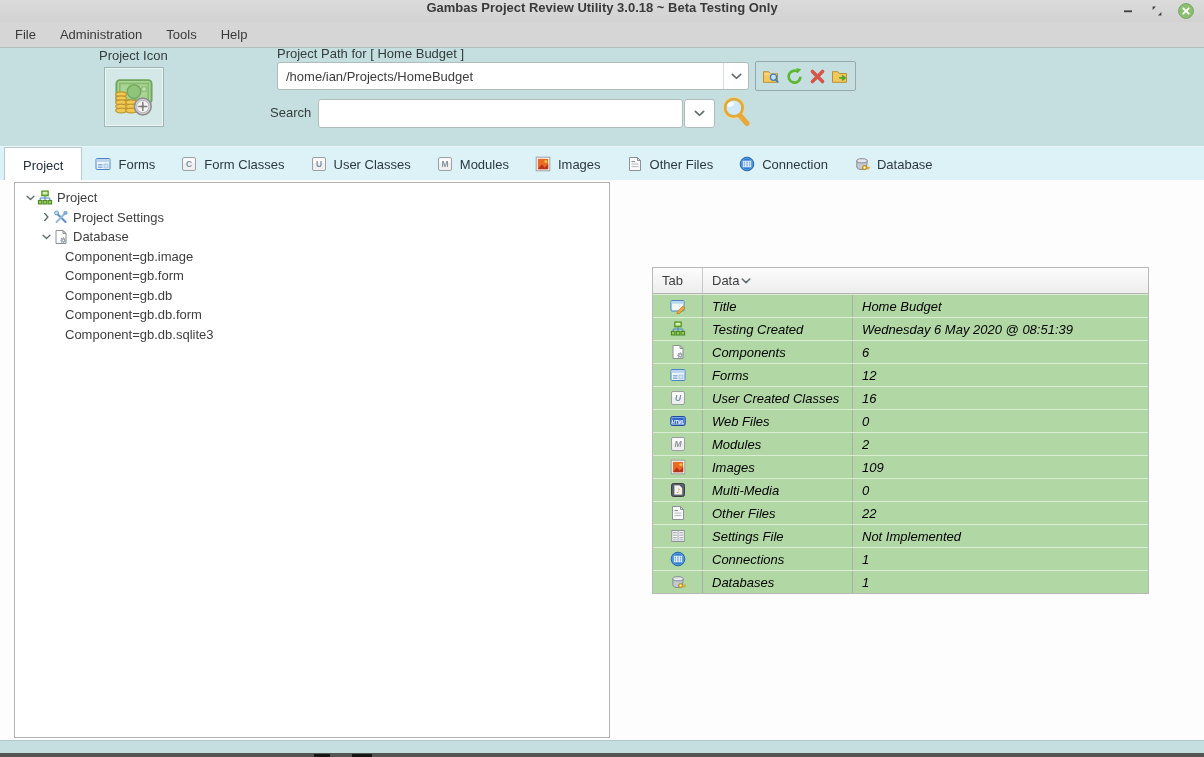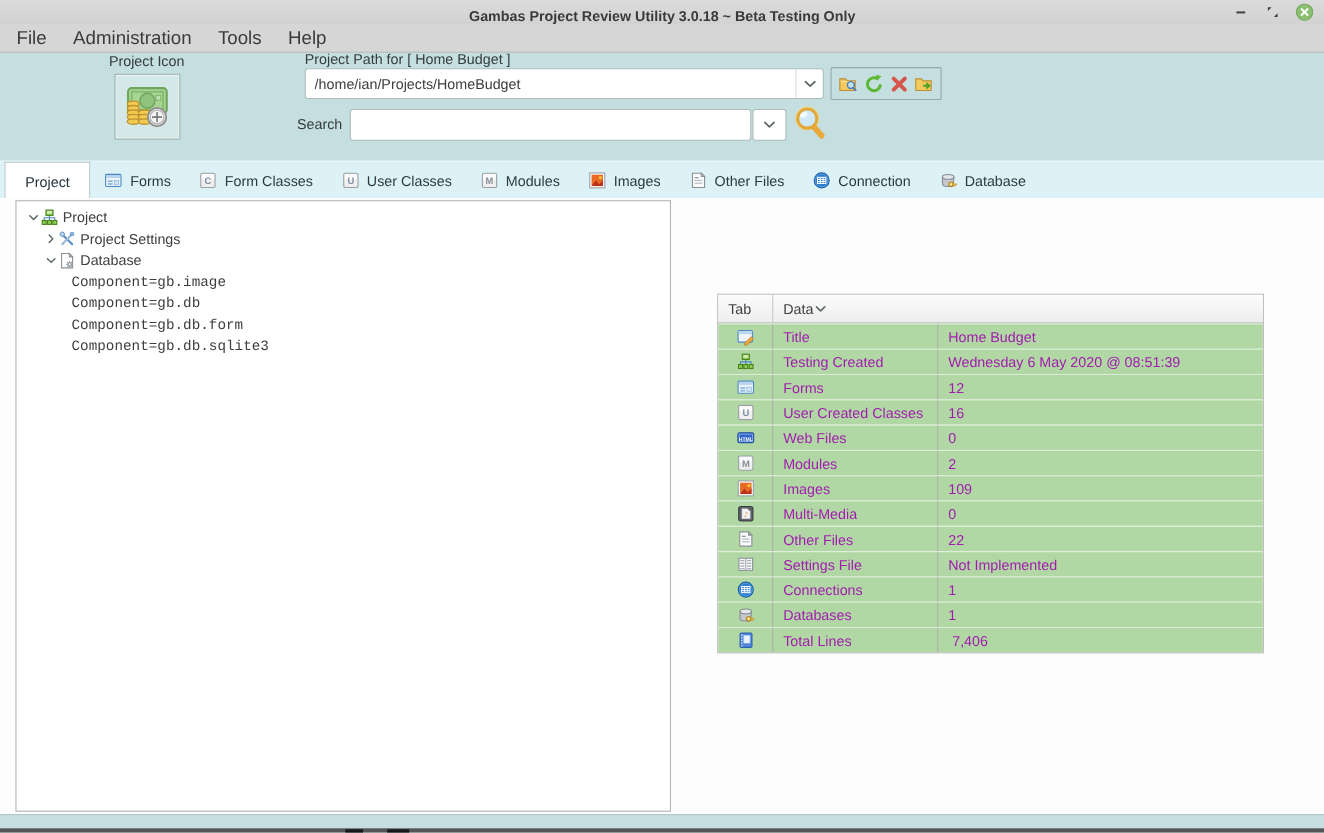--- a/index.html
+++ b/index.html
@@ -4,31 +4,31 @@
 <style>
   html,body{margin:0;padding:0;}
   body{
     width:1204px;height:757px;position:relative;overflow:hidden;
     font-family:"Liberation Sans","DejaVu Sans",sans-serif;
     background:#c5dfe0;color:#3c3c3c;-webkit-font-smoothing:antialiased;
   }
   
   .titlebar{position:absolute;left:0;top:0;right:0;height:22px;
     background:linear-gradient(#dbdbdb,#d2d2d2);
-    display:flex;align-items:flex-end;justify-content:center;}
+    display:flex;align-items:flex-start;justify-content:center;}
   .titlebar .title{font-size:13px;font-weight:bold;color:#3a3a3a;}
   .win-controls{position:absolute;right:10px;top:0;height:22px;display:flex;align-items:center;gap:13px;}
   .win-btn{width:16px;height:16px;display:flex;align-items:center;justify-content:center;cursor:default;}
   .win-btn svg{width:12px;height:12px;}
   .win-btn.close svg{width:16px;height:16px;}
   
   .menubar{position:absolute;left:0;top:22px;right:0;height:25px;
     background:#d6d6d6;border-bottom:1px solid #b7bcbc;
     display:flex;align-items:center;padding-left:6px;}
-  .menu-item{font-size:17px;color:#3a3a3a;padding:3px 9px;margin-right:6px;}
+  .menu-item{font-size:13px;color:#3a3a3a;padding:3px 9px;margin-right:6px;}
   
   .hdr-label{position:absolute;font-size:13px;color:#343c3c;}
   .icon-frame{position:absolute;left:104px;top:67px;width:58px;height:58px;
     background:#d3e8e7;border:1px solid #9fb5b4;box-shadow:inset 0 0 0 1px #e9f4f3;
     display:flex;align-items:center;justify-content:center;}
   .icon-frame svg{width:46px;height:46px;}
   .combo{position:absolute;background:#fff;border:1px solid #aebcbc;border-radius:3px;display:flex;}
   .combo input{flex:1;border:none;outline:none;background:transparent;
     font-family:inherit;font-size:13px;color:#3c3c3c;padding:0 8px;min-width:0;}
   .combo .arrow-btn{width:24px;display:flex;align-items:center;justify-content:center;border-left:1px solid #d8dede;}
@@ -56,34 +56,34 @@
   .content{position:absolute;left:0;top:180px;right:0;height:560px;background:#fdfdfd;}
   
   .treepanel{position:absolute;left:14px;top:2px;width:596px;height:556px;box-sizing:border-box;
     background:#ffffff;border:1px solid #b3b3b3;padding-top:5px;overflow:hidden;}
   .tree-row{height:19.5px;display:flex;align-items:center;font-size:13px;color:#3e3e3e;}
   .tree-row .expander{width:14px;height:14px;display:flex;align-items:center;justify-content:center;flex:none;}
   .tree-row .expander svg{width:9px;height:6px;}
   .tree-row .expander.collapsed svg{transform:rotate(-90deg);}
   .tree-row .nicon{width:17px;height:16px;display:flex;flex:none;margin-right:3px;}
   .tree-row .nicon svg{width:16px;height:16px;}
-  .lvl0{padding-left:8px;} .lvl1{padding-left:24px;align-items:center;} .lvl2{padding-left:50px;font-family:Liberation Mono, monospace;}
+  .lvl0{padding-left:8px;} .lvl1{padding-left:24px;align-items:center;} .lvl2{padding-left:50px;}
   
   .sumtable{position:absolute;left:652px;top:87px;width:497px;box-sizing:border-box;
     border:1px solid #b9b9b9;background:#fff;font-size:13px;}
   .trow{display:grid;grid-template-columns:50px 150px 295px;}
   .thead{background:linear-gradient(#fcfcfc,#ededed);height:25px;border-bottom:1px solid #b5b5b5;}
   .thead .tcell{display:flex;align-items:center;color:#3e3e3e;padding-left:9px;border-right:1px solid #c9c9c9;gap:48px;}
   .thead .tcell:last-child{border-right:none;}
   .thead .sort-arrow{margin-left:10px;display:flex;}
   .thead .sort-arrow svg{width:10px;height:6px;}
   .tbody-row{height:22px;background:#b1d8a4;border-top:1px solid rgba(255,255,255,0.55);}
   .tbody-row:first-child{border-top:none;}
   .tcell{display:flex;align-items:center;}
-  .tbody-row .tcell{border-right:1px solid #a9afa9;color:#a21caf;}
+  .tbody-row .tcell{border-right:1px solid #a9afa9;color:#000000;font-style:italic;}
   .tbody-row .tcell:last-child{border-right:none;}
   .cell-icon{justify-content:center;}
   .cell-icon svg{width:16px;height:16px;}
   .cell-item,.cell-data{padding-left:9px;white-space:pre;}
   
   .bottom-teal{position:absolute;left:0;top:740px;right:0;height:13px;background:#c5dfe0;border-top:1px solid #b2c8c9;}
   .bottom-dark{position:absolute;left:0;top:753px;right:0;height:4px;background:#555;}
   .artifact{position:absolute;background:#161616;height:3px;top:754px;}
 </style>
 </head>
@@ -408,20 +408,23 @@
               <circle cx="10.3" cy="11.3" r="0.9" fill="#f2f3f4"></circle>
             </svg>
           </span>
         </span>
         <span>Database</span>
       </div>
       <div class="tree-row lvl2">
         <span>Component=gb.image</span>
       </div>
       <div class="tree-row lvl2">
+        <span>Component=gb.form</span>
+      </div>
+      <div class="tree-row lvl2">
         <span>Component=gb.db</span>
       </div>
       <div class="tree-row lvl2">
         <span>Component=gb.db.form</span>
       </div>
       <div class="tree-row lvl2">
         <span>Component=gb.db.sqlite3</span>
       </div>
     </div>
   <div class="sumtable" id="table">
@@ -459,20 +462,40 @@
               <rect x="4.8" y="1" width="6.4" height="4.8" fill="#8ecf55" stroke="#49821c"></rect>
               <rect x="5.7" y="1.9" width="4.6" height="2.3" fill="#d6f0b8"></rect>
               <rect x="1.4" y="10.4" width="3.6" height="3.6" fill="#8ecf55" stroke="#49821c"></rect>
               <rect x="6.2" y="10.4" width="3.6" height="3.6" fill="#8ecf55" stroke="#49821c"></rect>
               <rect x="11" y="10.4" width="3.6" height="3.6" fill="#8ecf55" stroke="#49821c"></rect>
             </svg>
           </span>
         </div>
         <div class="tcell cell-item">Testing Created</div>
         <div class="tcell cell-data">Wednesday 6 May 2020 @ 08:51:39</div>
+      </div>
+      <div class="trow tbody-row">
+        <div class="tcell cell-icon">
+          <span style="display: flex;">
+            <svg viewBox="0 0 16 16">
+              <path d="M3 1.5 h7 l3 3 V14.5 H3 Z" fill="#fff" stroke="#8c9196"></path>
+              <path d="M10 1.5 l3 3 h-3 Z" fill="#dde1e5" stroke="#8c9196"></path>
+              <g stroke="#9aa1a8" stroke-width="1.1">
+                <line x1="10.3" y1="8.2" x2="10.3" y2="14.4"></line>
+                <line x1="7.2" y1="11.3" x2="13.4" y2="11.3"></line>
+                <line x1="8.1" y1="9.1" x2="12.5" y2="13.5"></line>
+                <line x1="12.5" y1="9.1" x2="8.1" y2="13.5"></line>
+              </g>
+              <circle cx="10.3" cy="11.3" r="2" fill="#9aa1a8"></circle>
+              <circle cx="10.3" cy="11.3" r="0.9" fill="#f2f3f4"></circle>
+            </svg>
+          </span>
+        </div>
+        <div class="tcell cell-item">Components</div>
+        <div class="tcell cell-data">6</div>
       </div>
       <div class="trow tbody-row">
         <div class="tcell cell-icon">
           <span style="display: flex;">
             <svg viewBox="0 0 16 16">
               <rect x="1" y="2.5" width="14" height="11" rx="1" fill="#eef5fc" stroke="#4a86c4"></rect>
               <rect x="1.6" y="3.1" width="12.8" height="2.8" fill="#b8d4ee"></rect>
               <rect x="3" y="8" width="4.5" height="1.5" fill="#86b1dd"></rect>
               <rect x="3" y="10.5" width="4.5" height="1.5" fill="#86b1dd"></rect>
               <rect x="9" y="8" width="4" height="4" fill="#d3e4f4" stroke="#86b1dd" stroke-width="0.6"></rect>
@@ -612,38 +635,19 @@
               <ellipse cx="8" cy="4.8" rx="5.2" ry="2.1" fill="#e4e8ec" stroke="#878d93"></ellipse>
               <circle cx="10.6" cy="11.6" r="2.1" fill="#f4c63e" stroke="#b8892a"></circle>
               <circle cx="10.6" cy="11.6" r="0.8" fill="#fff"></circle>
               <path d="M12.4 11.1 h3.1 v1.1 h-1.2 v1 h-1 v-1 h-0.9 Z" fill="#f4c63e" stroke="#b8892a" stroke-width="0.5"></path>
             </svg>
           </span>
         </div>
         <div class="tcell cell-item">Databases</div>
         <div class="tcell cell-data">1</div>
       </div>
-      <div class="trow tbody-row">
-        <div class="tcell cell-icon">
-          <span style="display: flex;">
-            <svg viewBox="0 0 16 16">
-              <rect x="2.8" y="1.5" width="10.8" height="13" rx="1" fill="#4f86d8" stroke="#305fae"></rect>
-              <rect x="6.2" y="3.8" width="5.6" height="6.8" fill="#eaf1fb" stroke="#c3d6f0" stroke-width="0.5"></rect>
-              <g fill="#dce8f8">
-                <circle cx="4.4" cy="3.4" r="0.7"></circle>
-                <circle cx="4.4" cy="5.8" r="0.7"></circle>
-                <circle cx="4.4" cy="8.2" r="0.7"></circle>
-                <circle cx="4.4" cy="10.6" r="0.7"></circle>
-                <circle cx="4.4" cy="13" r="0.7"></circle>
-              </g>
-            </svg>
-          </span>
-        </div>
-        <div class="tcell cell-item">Total Lines</div>
-        <div class="tcell cell-data"> 7,406</div>
-      </div>
     </div>
 </div>
 
 <div class="bottom-teal"></div>
 <div class="bottom-dark"></div>
 <div class="artifact" style="left:314px;width:16px;"></div>
 <div class="artifact" style="left:352px;width:20px;"></div>
 
 </body></html>

